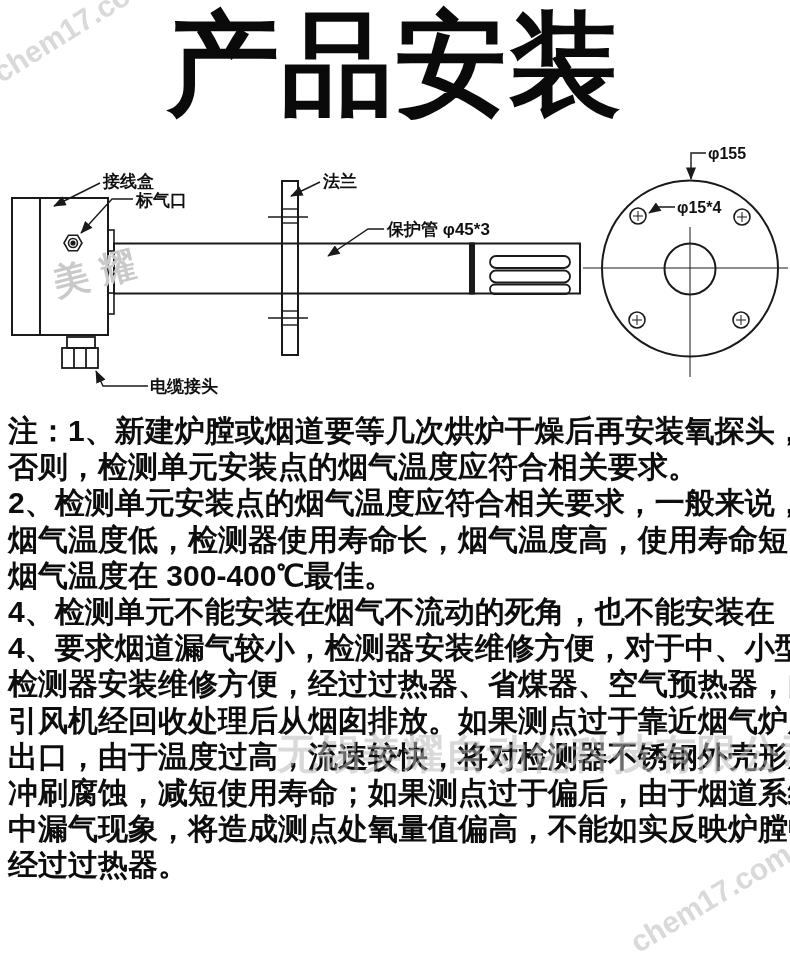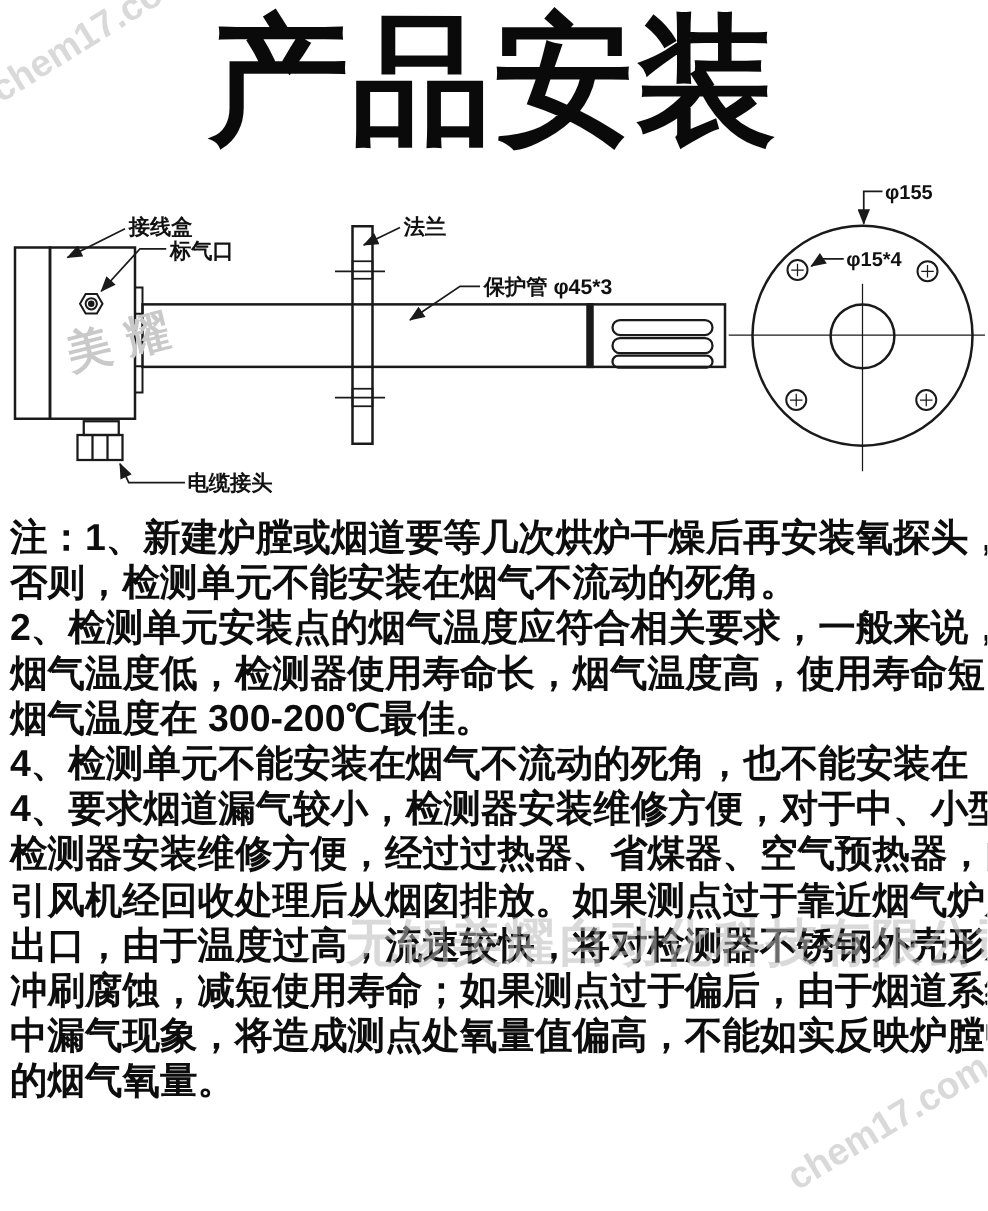--- a/index.html
+++ b/index.html
@@ -202,27 +202,27 @@
       <text class="lbl" x="323" y="47">法兰</text>
       <text class="lbl" x="387" y="95">保护管 φ45*3</text>
       <text class="lbl" x="150" y="252">电缆接头</text>
       <text class="dim" x="708" y="19">φ155</text>
       <text class="dim" x="677" y="73">φ15*4</text>
     </svg>
   </div>
 
   <div class="notes">
     <div class="note-line">注：1、新建炉膛或烟道要等几次烘炉干燥后再安装氧探头，</div>
-    <div class="note-line">否则，检测单元不能安装在烟气不流动的死角。</div>
+    <div class="note-line">否则，检测单元安装点的烟气温度应符合相关要求。</div>
     <div class="note-line">2、检测单元安装点的烟气温度应符合相关要求，一般来说，</div>
     <div class="note-line">烟气温度低，检测器使用寿命长，烟气温度高，使用寿命短。</div>
-    <div class="note-line">烟气温度在 300-200℃最佳。</div>
+    <div class="note-line">烟气温度在 300-400℃最佳。</div>
     <div class="note-line">4、检测单元不能安装在烟气不流动的死角，也不能安装在</div>
     <div class="note-line">4、要求烟道漏气较小，检测器安装维修方便，对于中、小型</div>
     <div class="note-line">检测器安装维修方便，经过过热器、省煤器、空气预热器，由</div>
     <div class="note-line">引风机经回收处理后从烟囱排放。如果测点过于靠近烟气炉膛</div>
     <div class="note-line">出口，由于温度过高，流速较快，将对检测器不锈钢外壳形成</div>
     <div class="note-line">冲刷腐蚀，减短使用寿命；如果测点过于偏后，由于烟道系统</div>
     <div class="note-line">中漏气现象，将造成测点处氧量值偏高，不能如实反映炉膛中</div>
-    <div class="note-line">的烟气氧量。</div>
+    <div class="note-line">经过过热器。</div>
   </div>
 
 </div>
 
 </body></html>

